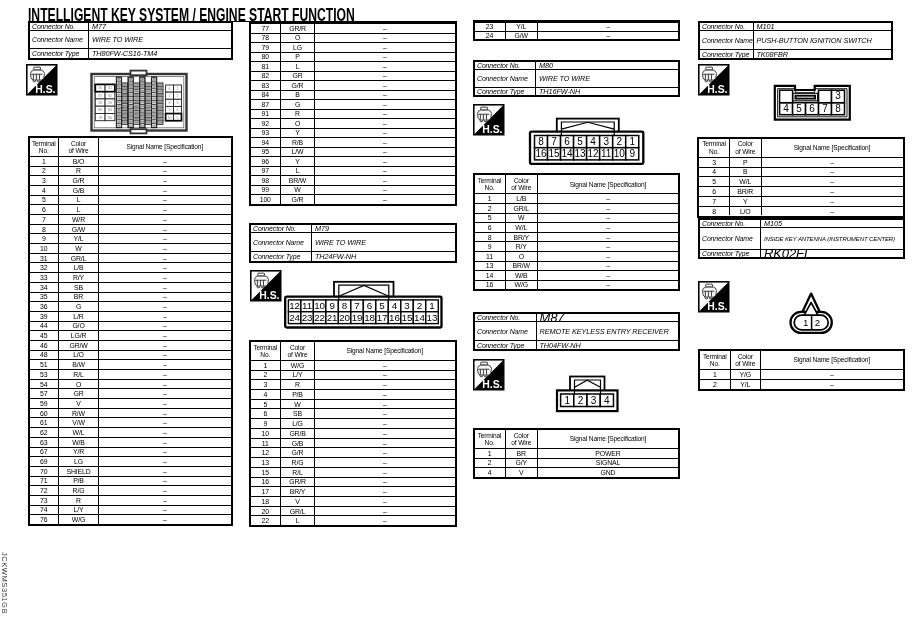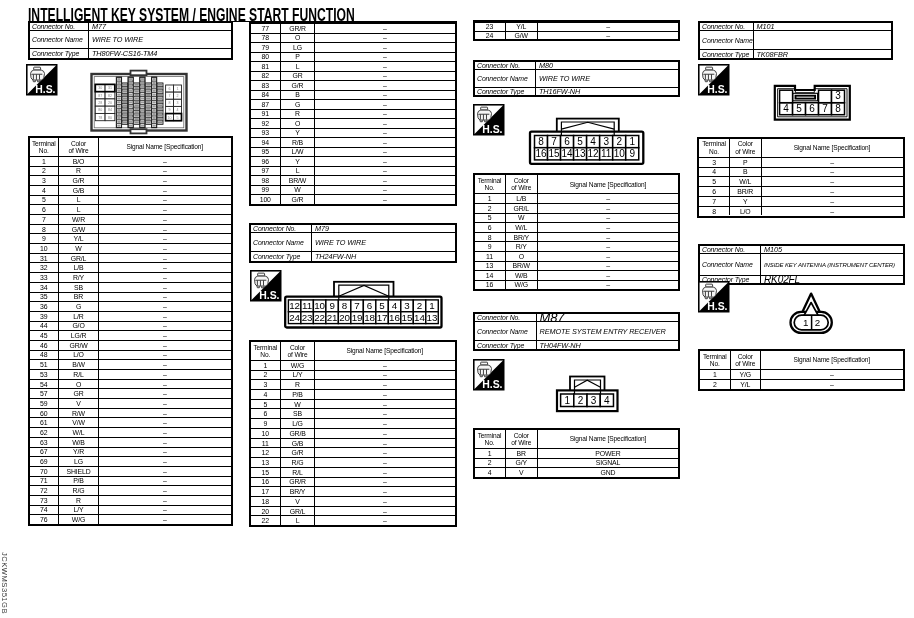--- a/index.html
+++ b/index.html
@@ -941,21 +941,21 @@
     </div>
 </div>
 
 <div class="it" style="left:472.5px;top:312px;width:207.5px;height:38.7px;">
 <div class="r" style="height:6.8px;">
       <div class="lab" style="width:62px;">Connector No.</div>
       <div class="val" style="font-size:13px;">M87</div>
     </div>
 <div class="r" style="height:19.6px;">
       <div class="lab" style="width:62px;">Connector Name</div>
-      <div class="val" style="font-size:7.3px;">REMOTE SYSTEM ENTRY RECEIVER</div>
+      <div class="val" style="font-size:7.3px;">REMOTE KEYLESS ENTRY RECEIVER</div>
     </div>
 <div class="r" style="height:8.3px;">
       <div class="lab" style="width:62px;">Connector Type</div>
       <div class="val" style="font-size:7.3px;">TH04FW-NH</div>
     </div>
 </div>
 
 <svg class="abs" style="left:473px;top:359px;" width="31.5" height="31.5" viewBox="0 0 32 32">
 <rect x="0.8" y="0.8" width="30.4" height="30.4" fill="#fff" stroke="#000" stroke-width="1.6"></rect>
 <polygon points="1.5,30.5 30.5,1.5 30.5,30.5" fill="#000"></polygon>
@@ -1014,20 +1014,21 @@
     </div>
 </div>
 
 <div class="it" style="left:697.5px;top:21px;width:195px;height:39.0px;">
 <div class="r" style="height:6.7px;">
       <div class="lab" style="width:54px;">Connector No.</div>
       <div class="val" style="font-size:7.3px;">M101</div>
     </div>
 <div class="r" style="height:19.7px;">
       <div class="lab" style="width:54px;">Connector Name</div>
+      <div class="val" style="font-size:7.3px;">PUSH-BUTTON IGNITION SWITCH</div>
     </div>
 <div class="r" style="height:8.6px;text-align:right;">
       <div class="lab" style="width:54px;">Connector Type</div>
       <div class="val" style="font-size:7.3px;">TK08FBR</div>
     </div>
 </div>
 
 <svg class="abs" style="left:697.5px;top:64px;" width="31.5" height="31.5" viewBox="0 0 32 32">
 <rect x="0.8" y="0.8" width="30.4" height="30.4" fill="#fff" stroke="#000" stroke-width="1.6"></rect>
 <polygon points="1.5,30.5 30.5,1.5 30.5,30.5" fill="#000"></polygon>
@@ -1100,32 +1101,32 @@
       <div class="c" style="width:31.5px;">Y</div>
       <div class="c c3">–</div>
     </div>
 <div class="r">
       <div class="c" style="width:31px;">8</div>
       <div class="c" style="width:31.5px;">L/O</div>
       <div class="c c3">–</div>
     </div>
 </div>
 
-<div class="it" style="left:697.5px;top:244px;width:207.5px;height:41.0px;">
+<div class="it" style="left:697.5px;top:218px;width:207.5px;height:41.0px;">
 <div class="r" style="height:7.3px;">
       <div class="lab" style="width:61.5px;">Connector No.</div>
       <div class="val" style="font-size:7.3px;">M105</div>
     </div>
 <div class="r" style="height:21.5px;">
       <div class="lab" style="width:61.5px;">Connector Name</div>
       <div class="val" style="font-size:6.0px;">INSIDE KEY ANTENNA (INSTRUMENT CENTER)</div>
     </div>
 <div class="r" style="height:8.2px;">
       <div class="lab" style="width:61.5px;">Connector Type</div>
-      <div class="val" style="font-size:10px;">RK02FL</div>
+      <div class="val" style="font-size:13px;">RK02FL</div>
     </div>
 </div>
 
 <svg class="abs" style="left:697.5px;top:281px;" width="31.5" height="31.5" viewBox="0 0 32 32">
 <rect x="0.8" y="0.8" width="30.4" height="30.4" fill="#fff" stroke="#000" stroke-width="1.6"></rect>
 <polygon points="1.5,30.5 30.5,1.5 30.5,30.5" fill="#000"></polygon>
 <text x="30" y="29" font-size="10.6" font-weight="bold" fill="#fff" text-anchor="end">H.S.</text>
 <g stroke="#3c3c3c" fill="#f6f6f6" stroke-width="1">
       <rect x="7.8" y="3.2" width="7" height="2.9" rx="0.6"></rect>
       <path d="M4.6 9.6 q0.4 -2.9 3.3 -3.4 l7.6 0 q2.9 0.5 3.3 3.4 l-0.7 4.3 q-0.5 1.9 -2.4 2.4 l-8 0 q-2.1 -0.6 -2.6 -2.4 z"></path>

